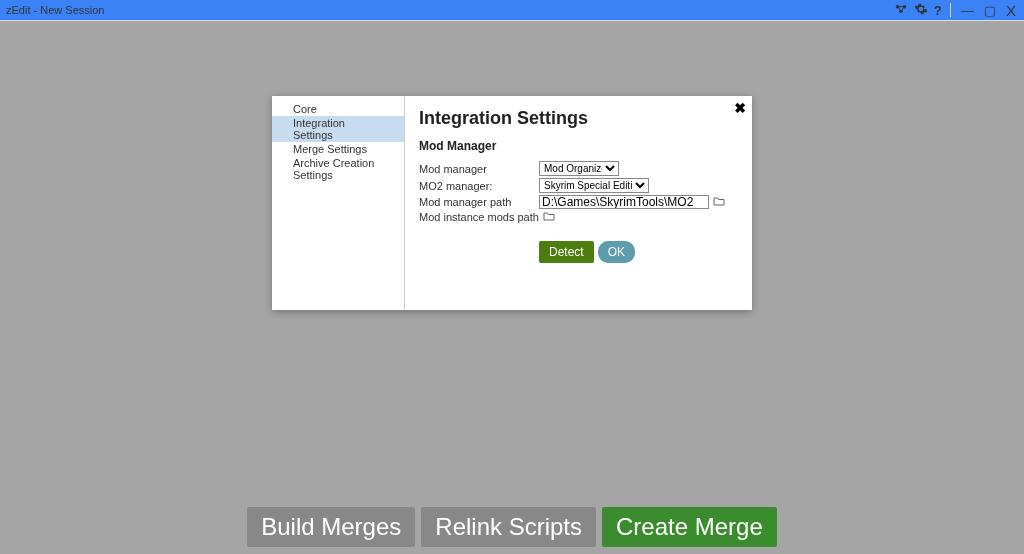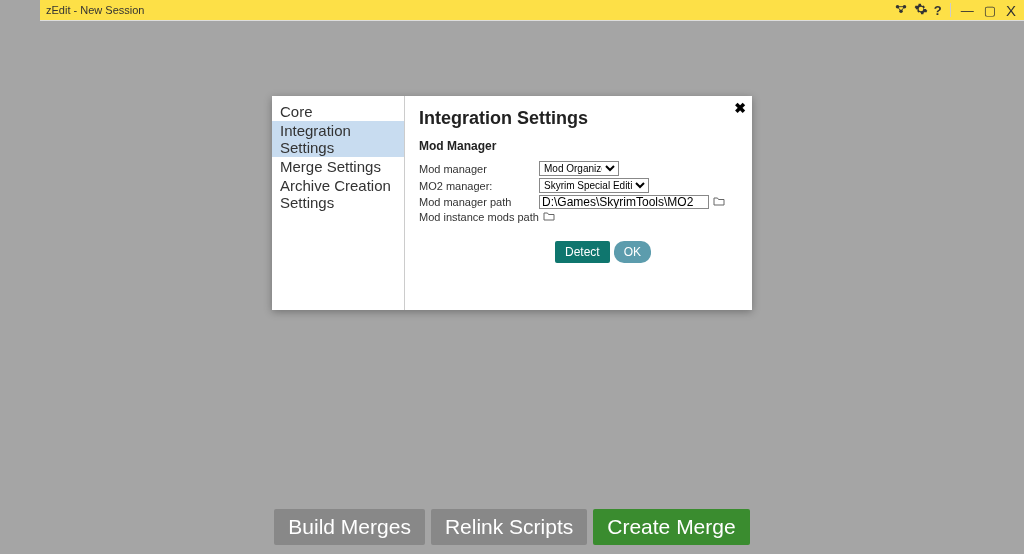--- a/index.html
+++ b/index.html
@@ -1,28 +1,27 @@
 <!DOCTYPE html>
 <html><head>
 <meta charset="utf-8">
 <style>
 * { margin: 0; padding: 0; box-sizing: border-box; font-family: Arial, sans-serif; }
 html, body { width: 1024px; height: 554px; overflow: hidden; }
 body { display: flex; flex-direction: column; background: #a5a5a5; }
 
 .titlebar {
   height: 21px;
-  background: #fde047;
+  background: #3b82f6;
   display: flex;
   align-items: center;
   padding: 0 6px;
   font-size: 11px;
   color: #333;
   border-bottom: 1px solid #ddd;
-  margin-left: 40px;
 }
 .titlebar-title { flex: 1; }
 .titlebar-icons { display: flex; align-items: center; gap: 6px; }
 .titlebar-icons span { cursor: pointer; font-size: 13px; color: #333; }
 .titlebar-sep { width: 1px; height: 14px; background: #ccc; margin: 0 2px; }
 .win-btn { font-size: 13px; font-family: Arial; padding: 0 2px; }
 
 .main-area {
   flex: 1;
   position: relative;
@@ -47,22 +46,22 @@
   font-weight: bold;
   cursor: pointer;
   color: #000;
 }
 .modal-sidebar {
   width: 133px;
   border-right: 1px solid #ccc;
   padding-top: 6px;
 }
 .modal-sidebar-item {
-  font-size: 15px;
-  padding: 1px 8px;
+  font-size: 11px;
+  padding: 1px 21px;
   cursor: pointer;
   color: #333;
 }
 .modal-sidebar-item.active {
   background: #c8dcf0;
 }
 .modal-content {
   flex: 1;
   padding: 12px 14px;
 }
@@ -116,36 +115,36 @@
   margin-left: 120px;
 }
 .btn {
   border: none;
   padding: 4px 10px;
   font-size: 12px;
   cursor: pointer;
   color: #fff;
   border-radius: 2px;
 }
-.btn-detect { background: #0f766e; margin-left: 16px; }
+.btn-detect { background: #4d7c0f; }
 .btn-ok { background: #5c9cad; border-radius: 10px; }
 
 .bottom-bar {
   height: 50px;
   background: #a5a5a5;
   display: flex;
   justify-content: center;
   align-items: center;
   gap: 6px;
   padding-bottom: 4px;
 }
 .big-btn {
   border: none;
   padding: 6px 14px;
-  font-size: 21px;
+  font-size: 24px;
   cursor: pointer;
   color: #fff;
   border-radius: 2px;
 }
 .big-btn.gray { background: #888; }
 .big-btn.green { background: #3a8c2f; }
 
 svg.icon { width: 14px; height: 14px; }
 </style>
 </head>

